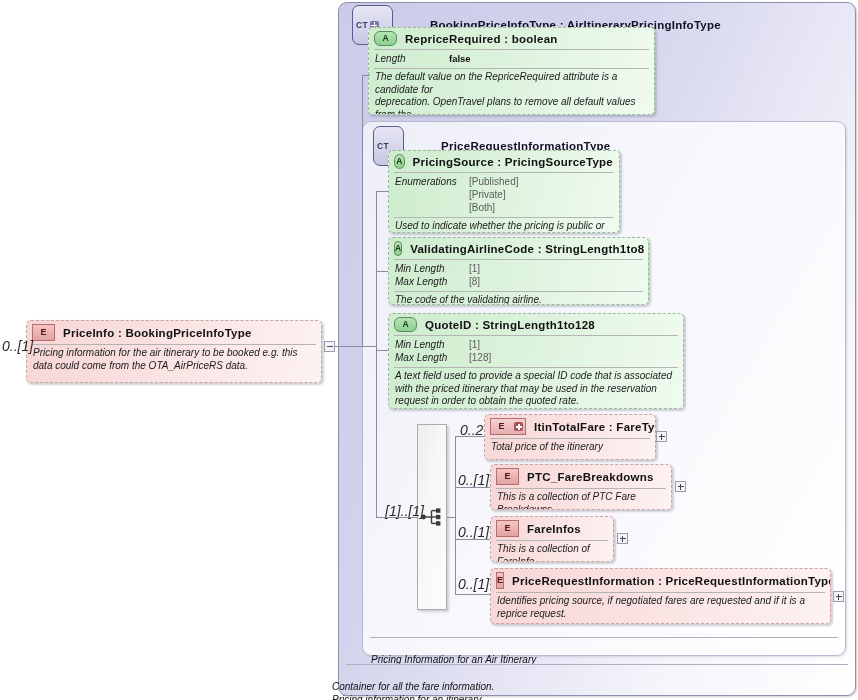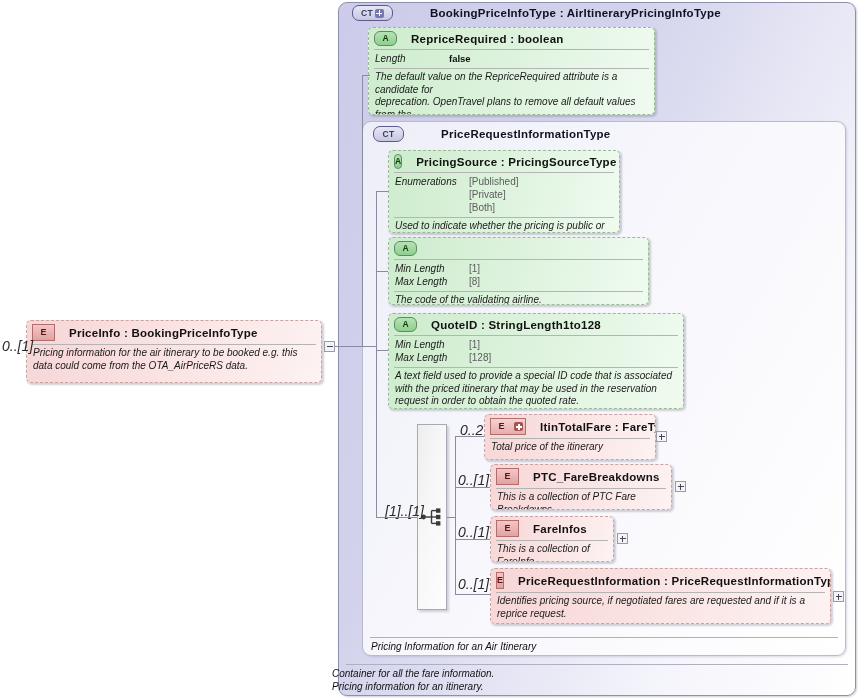--- a/index.html
+++ b/index.html
@@ -51,24 +51,23 @@
     letter-spacing: 0.25px;
     color: #111122;
     white-space: nowrap;
     padding-left: 30px;
   }
 
   
   .badge-ct {
     display: inline-flex;
     align-items: center;
-    justify-content: center;
     height: 14px;
     min-width: 23px;
-    padding: 0 3px;
+    padding: 12px 3px;
     border: 1px solid #5a5a8c;
     border-radius: 7px;
     background: linear-gradient(#e7e7f6, #c6c6e2);
     font-size: 8.5px;
     font-weight: bold;
     color: #3a3a64;
     letter-spacing: 0.3px;
     line-height: 1;
   }
   .badge-ct.plus { min-width: 33px; gap: 2px; }
@@ -106,21 +105,20 @@
     align-items: center;
     gap: 8px;
     padding: 3px 6px 3px 5px;
   }
   .box-name {
     font-size: 11.5px;
     font-weight: bold;
     letter-spacing: 0.25px;
     color: #111111;
     white-space: nowrap;
-    margin-left: 6px;
   }
   .rule {
     height: 1px;
     background: #b4b4b4;
     margin: 0 5px;
   }
   .facets {
     padding: 2px 6px 3px 6px;
     font-size: 10px;
   }
@@ -222,20 +220,21 @@
     align-items: center;
     justify-content: center;
   }
 
   
   .footer-annot {
     font-size: 10px;
     font-style: italic;
     line-height: 13px;
     color: #111111;
+    margin-top: 13px;
   }
   .footer-rule { height: 1px; background: #b0b0c0; }
 </style>
 </head>
 <body>
 
 <div class="canvas">
 
   <div class="abs ct-outer" style="left:338px; top:2px; width:518px; height:694px;"></div>
 
@@ -291,20 +290,21 @@
 [Both]</span>
       </div>
     </div>
     <div class="rule"></div>
     <div class="annot">Used to indicate whether the pricing is public or private</div>
   </div>
 
   <div class="abs box box-attr" style="left:388px; top:237px; width:261px; height:68px;">
     <div class="box-head">
       <span class="badge-a">A</span>
+      <span class="box-name">ValidatingAirlineCode : StringLength1to8</span>
     </div>
     <div class="rule"></div>
     <div class="facets">
       <div class="facet-row">
         <span class="facet-key">Min Length</span>
         <span class="facet-val">[1]</span>
       </div>
       <div class="facet-row">
         <span class="facet-key">Max Length</span>
         <span class="facet-val">[8]</span>

